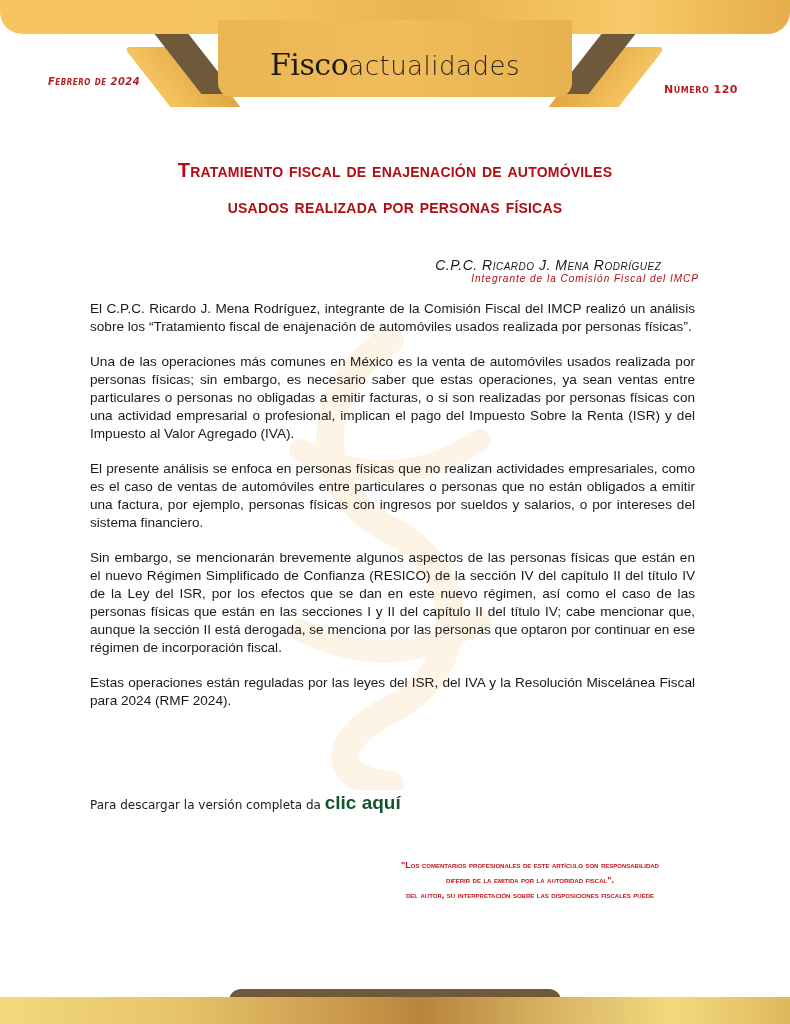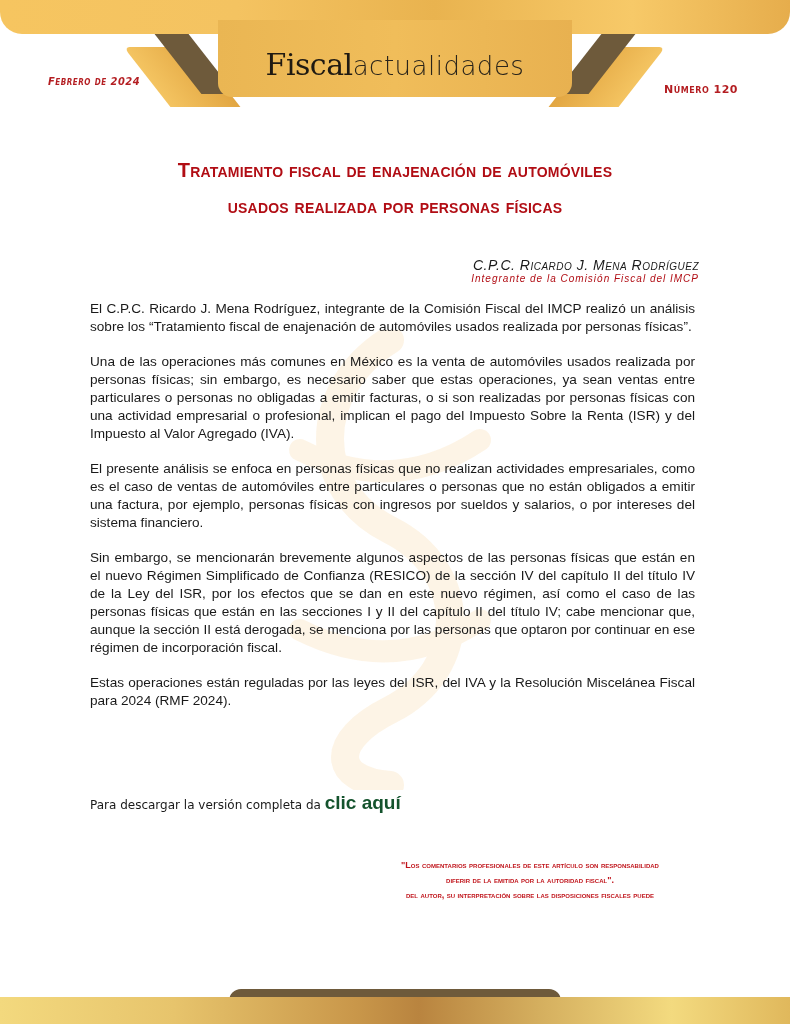--- a/index.html
+++ b/index.html
@@ -59,21 +59,21 @@
     position: absolute; left: 270px; top: 330px; width: 240px; height: 460px; opacity: 0.12;
   }
 
   .title {
     position: absolute; left: 60px; top: 152px; width: 670px; text-align: center;
     font-family: "Liberation Sans", sans-serif; font-weight: bold; color: #b10d14;
     font-size: 20px; line-height: 36px; font-variant: small-caps; letter-spacing: 0.2px;
   }
 
   .author {
-    position: absolute; right: 91px; top: 257px; text-align: right;
+    position: absolute; right: 91px; top: 257px; text-align: left;
   }
   .author-name {
     font-family: "Liberation Sans", sans-serif; font-style: italic; font-size: 14px;
     color: #1a1a1a; font-variant: small-caps; letter-spacing: 0.5px; line-height: 16px;
   }
   .author-role {
     font-family: "Liberation Sans", sans-serif; font-style: italic; font-size: 10px;
     color: #b10d14; letter-spacing: 1px; line-height: 12px; margin-left: 36px;
   }
 
@@ -108,21 +108,21 @@
 </head>
 <body>
 
 <div class="header-band"></div>
 <div class="ribbon-left-back"></div>
 <div class="ribbon-right-back"></div>
 <div class="ribbon-left-dark"></div>
 <div class="ribbon-right-dark"></div>
 <div class="banner-center">
   <div class="logo">
-    <span class="fisco">Fiscal</span><span class="actual">actualidades</span>
+    <span class="fisco">Fisco</span><span class="actual">actualidades</span>
   </div>
 </div>
 
 <div class="issue-date">Febrero de 2024</div>
 <div class="issue-number">Número 120</div>
 
 <svg class="watermark" viewBox="0 0 240 460">
   <path d="M120 10 C 40 60, 40 160, 120 200 C 200 240, 200 340, 120 380 C 60 410, 60 450, 120 455" fill="none" stroke="#f0a838" stroke-width="28" stroke-linecap="round"></path>
   <path d="M30 120 C 90 150, 150 150, 210 110" fill="none" stroke="#f0a838" stroke-width="22" stroke-linecap="round"></path>
   <path d="M30 300 C 90 330, 150 330, 210 290" fill="none" stroke="#f0a838" stroke-width="22" stroke-linecap="round"></path>

